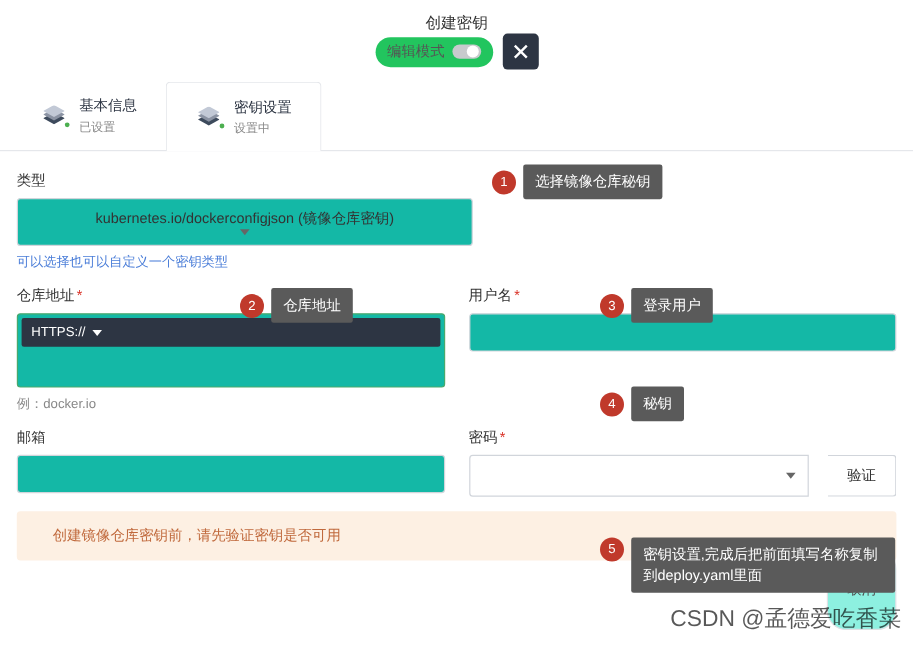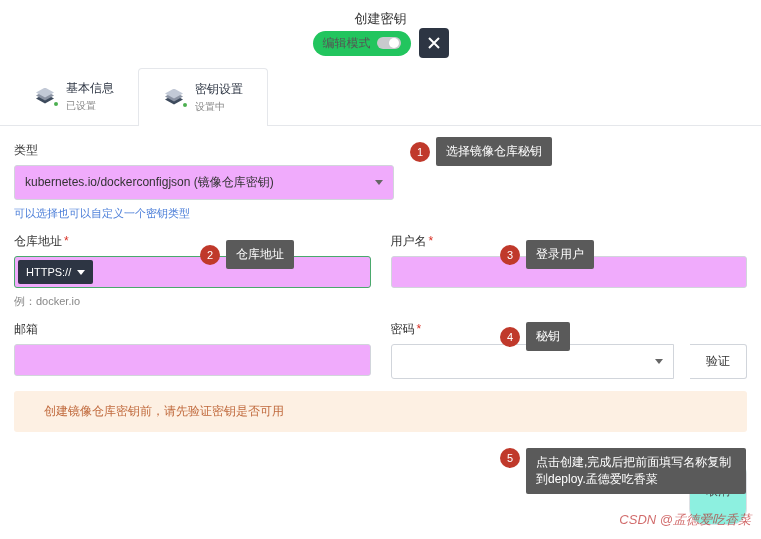--- a/index.html
+++ b/index.html
@@ -25,40 +25,40 @@
     .status-dot.done { background: #4caf50; }
     .status-dot.progress { background: #4caf50; }
     .tab-text { display: flex; flex-direction: column; gap: 2px; }
     .tab-label { font-size: 12px; font-weight: 400; color: #2d3543; }
     .tab-status { font-size: 10px; color: #888; }
     .form-body { padding: 16px 14px; }
     .row { display: flex; gap: 20px; margin-bottom: 12px; }
     .col { flex: 1; position: relative; }
     .label { font-size: 12px; color: #333; margin-bottom: 6px; display: block; }
     .required { color: #d93025; margin-left: 2px; }
-    .select, .input, .input-group { border: 1px solid #d1d5db; border-radius: 3px; background: #f0abfc; width: 100%; }
+    .select, .input, .input-group { border: 1px solid #d1d5db; border-radius: 3px; background: #14b8a6; width: 100%; flex-direction: column; }
     .select { display: flex; justify-content: space-between; align-items: center; padding: 8px 10px; font-size: 12px; color: #333; cursor: pointer; }
     .chevron { border-left: 4px solid transparent; border-right: 4px solid transparent; border-top: 5px solid #666; }
     .hint { font-size: 11px; color: #4a7dd8; margin-top: 6px; display: block; }
     .example { font-size: 11px; color: #888; margin-top: 6px; display: block; }
     .input-group { display: flex; align-items: stretch; border-color: #4aa96c; }
     .scheme { background: #2d3543; color: #fff; padding: 6px 8px; font-size: 11px; display: flex; align-items: center; gap: 6px; margin: 3px; border-radius: 2px; }
     .scheme .chevron { border-top-color: #fff; }
     .input-group input { border: none; flex: 1; padding: 8px; font-size: 12px; outline: none; background: transparent; }
     .input { padding: 8px; font-size: 12px; outline: none; }
     .password-row { display: flex; gap: 16px; }
     .password-row .select-wrapper { flex: 1; border: 1px solid #d1d5db; border-radius: 3px 0 0 3px; padding: 8px 10px; display: flex; justify-content: flex-end; align-items: center; }
     .verify-btn { border: 1px solid #d1d5db; border-left: none; border-radius: 0 3px 3px 0; padding: 8px 16px; font-size: 12px; color: #333; background: #fff; cursor: pointer; }
     .warning { background: #fdf0e3; padding: 12px 30px; font-size: 12px; color: #c0693c; margin-top: 10px; border-radius: 3px; }
     .annotation { position: absolute; display: flex; align-items: center; z-index: 10; }
     .ann-num { width: 20px; height: 20px; background: #c0392b; color: #fff; border-radius: 50%; display: flex; align-items: center; justify-content: center; font-size: 11px; margin-right: 6px; flex-shrink: 0; }
     .ann-text { background: #5a5a5a; color: #fff; padding: 6px 10px; font-size: 12px; border-radius: 2px; white-space: normal; max-width: 220px; }
     .footer { position: absolute; bottom: 6px; right: 0; display: flex; align-items: center; gap: 6px; padding: 8px 14px; }
     .btn { border: 1px solid #d1d5db; border-radius: 16px; padding: 24px 16px; font-size: 12px; background: #5eead4; cursor: pointer; opacity: 0.7; }
-    .watermark { position: absolute; bottom: 10px; right: 10px; font-size: 13px; color: #b91c1c; opacity: 0.65; font-style: italic; }
+    .watermark { position: absolute; bottom: 10px; right: 10px; font-size: 19px; color: #000000; opacity: 0.65; }
     #ann1 { top: 137px; left: 410px; }
     #ann2 { top: 240px; left: 200px; }
     #ann3 { top: 240px; left: 500px; }
     #ann4 { top: 322px; left: 500px; }
     #ann5 { top: 448px; left: 500px; align-items: flex-start; }
   </style>
 </head>
 <body>
 
 <div class="header">
@@ -167,20 +167,20 @@
 <div class="annotation" id="ann3">
   <div class="ann-num">3</div>
   <div class="ann-text">登录用户</div>
 </div>
 <div class="annotation" id="ann4">
   <div class="ann-num">4</div>
   <div class="ann-text">秘钥</div>
 </div>
 <div class="annotation" id="ann5">
   <div class="ann-num">5</div>
-  <div class="ann-text">点击创建,完成后把前面填写名称复制到deploy.孟德爱吃香菜</div>
+  <div class="ann-text">密钥设置,完成后把前面填写名称复制到deploy.yaml里面</div>
 </div>
 
 <div class="footer">
   <button class="btn">取消</button>
 </div>
 
 <div class="watermark">CSDN @孟德爱吃香菜</div>
 
 </body></html>

